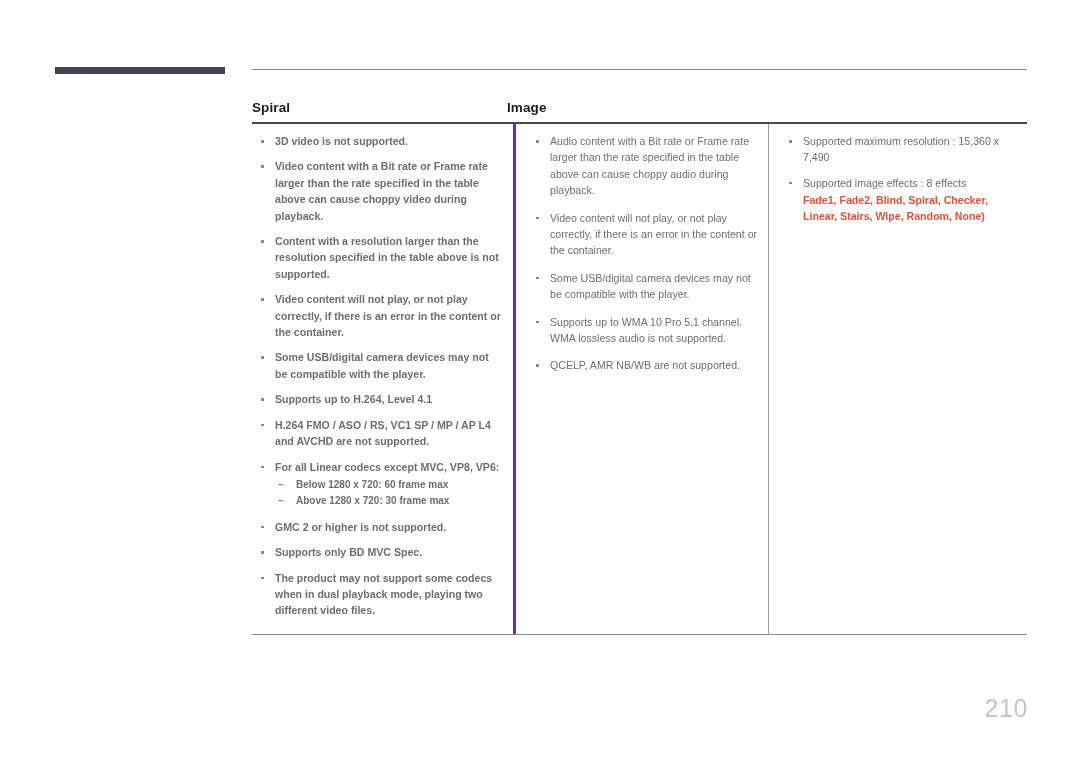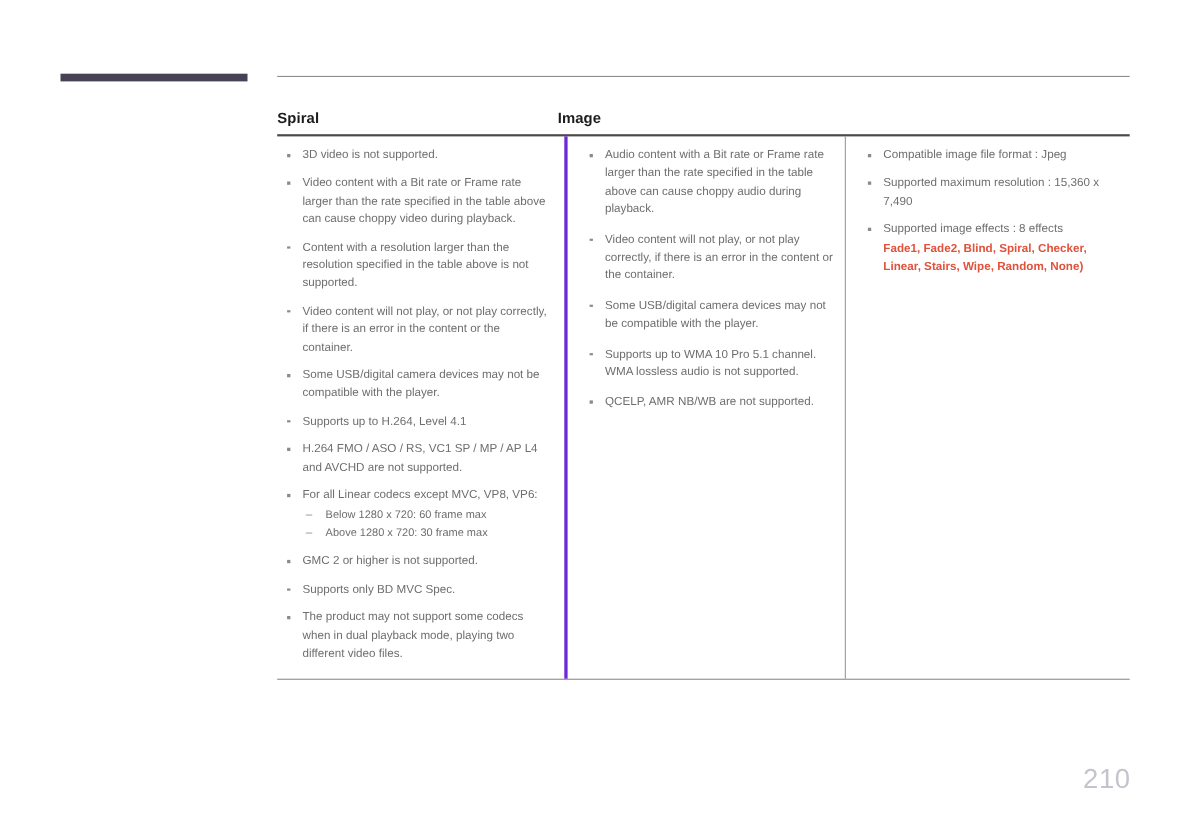--- a/index.html
+++ b/index.html
@@ -66,21 +66,21 @@
 
   .body-row {
     display: flex;
     min-height: 394px;
   }
   .body-cell {
     box-sizing: border-box;
     padding-top: 9px;
     padding-bottom: 6px;
   }
-  .body-cell.c1 { width: 261px; flex: 0 0 261px; padding-right: 10px; }
+  .body-cell.c1 { width: 261px; flex: 0 0 261px; padding-right: 10px; font-weight: bold; }
   .body-cell.c2 {
     width: 255px; flex: 0 0 255px;
     border-left: 3px solid #6d28d9;
     padding-left: 11px; padding-right: 10px;
   }
   .body-cell.c3 {
     width: 259px; flex: 0 0 259px;
     border-left: 1px solid #9a9a9a;
     padding-left: 11px; padding-right: 6px;
   }
@@ -196,21 +196,20 @@
         <li>Audio content with a Bit rate or Frame rate larger than the rate specified in the table above can cause choppy audio during playback.</li>
         <li>Video content will not play, or not play correctly, if there is an error in the content or the container.</li>
         <li>Some USB/digital camera devices may not be compatible with the player.</li>
         <li>Supports up to WMA 10 Pro 5.1 channel. WMA lossless audio is not supported.</li>
         <li>QCELP, AMR NB/WB are not supported.</li>
       </ul>
     </div>
 
     <div class="body-cell c3">
       <ul class="bl">
-        <li>Compatible image file format : Jpeg</li>
         <li>Supported maximum resolution : 15,360 x 7,490</li>
         <li>
           <span>Supported image effects : 8 effects</span>
           <span class="accent">Fade1, Fade2, Blind, Spiral, Checker, Linear, Stairs, Wipe, Random, None)</span>
         </li>
       </ul>
     </div>
 
   </div>
 

